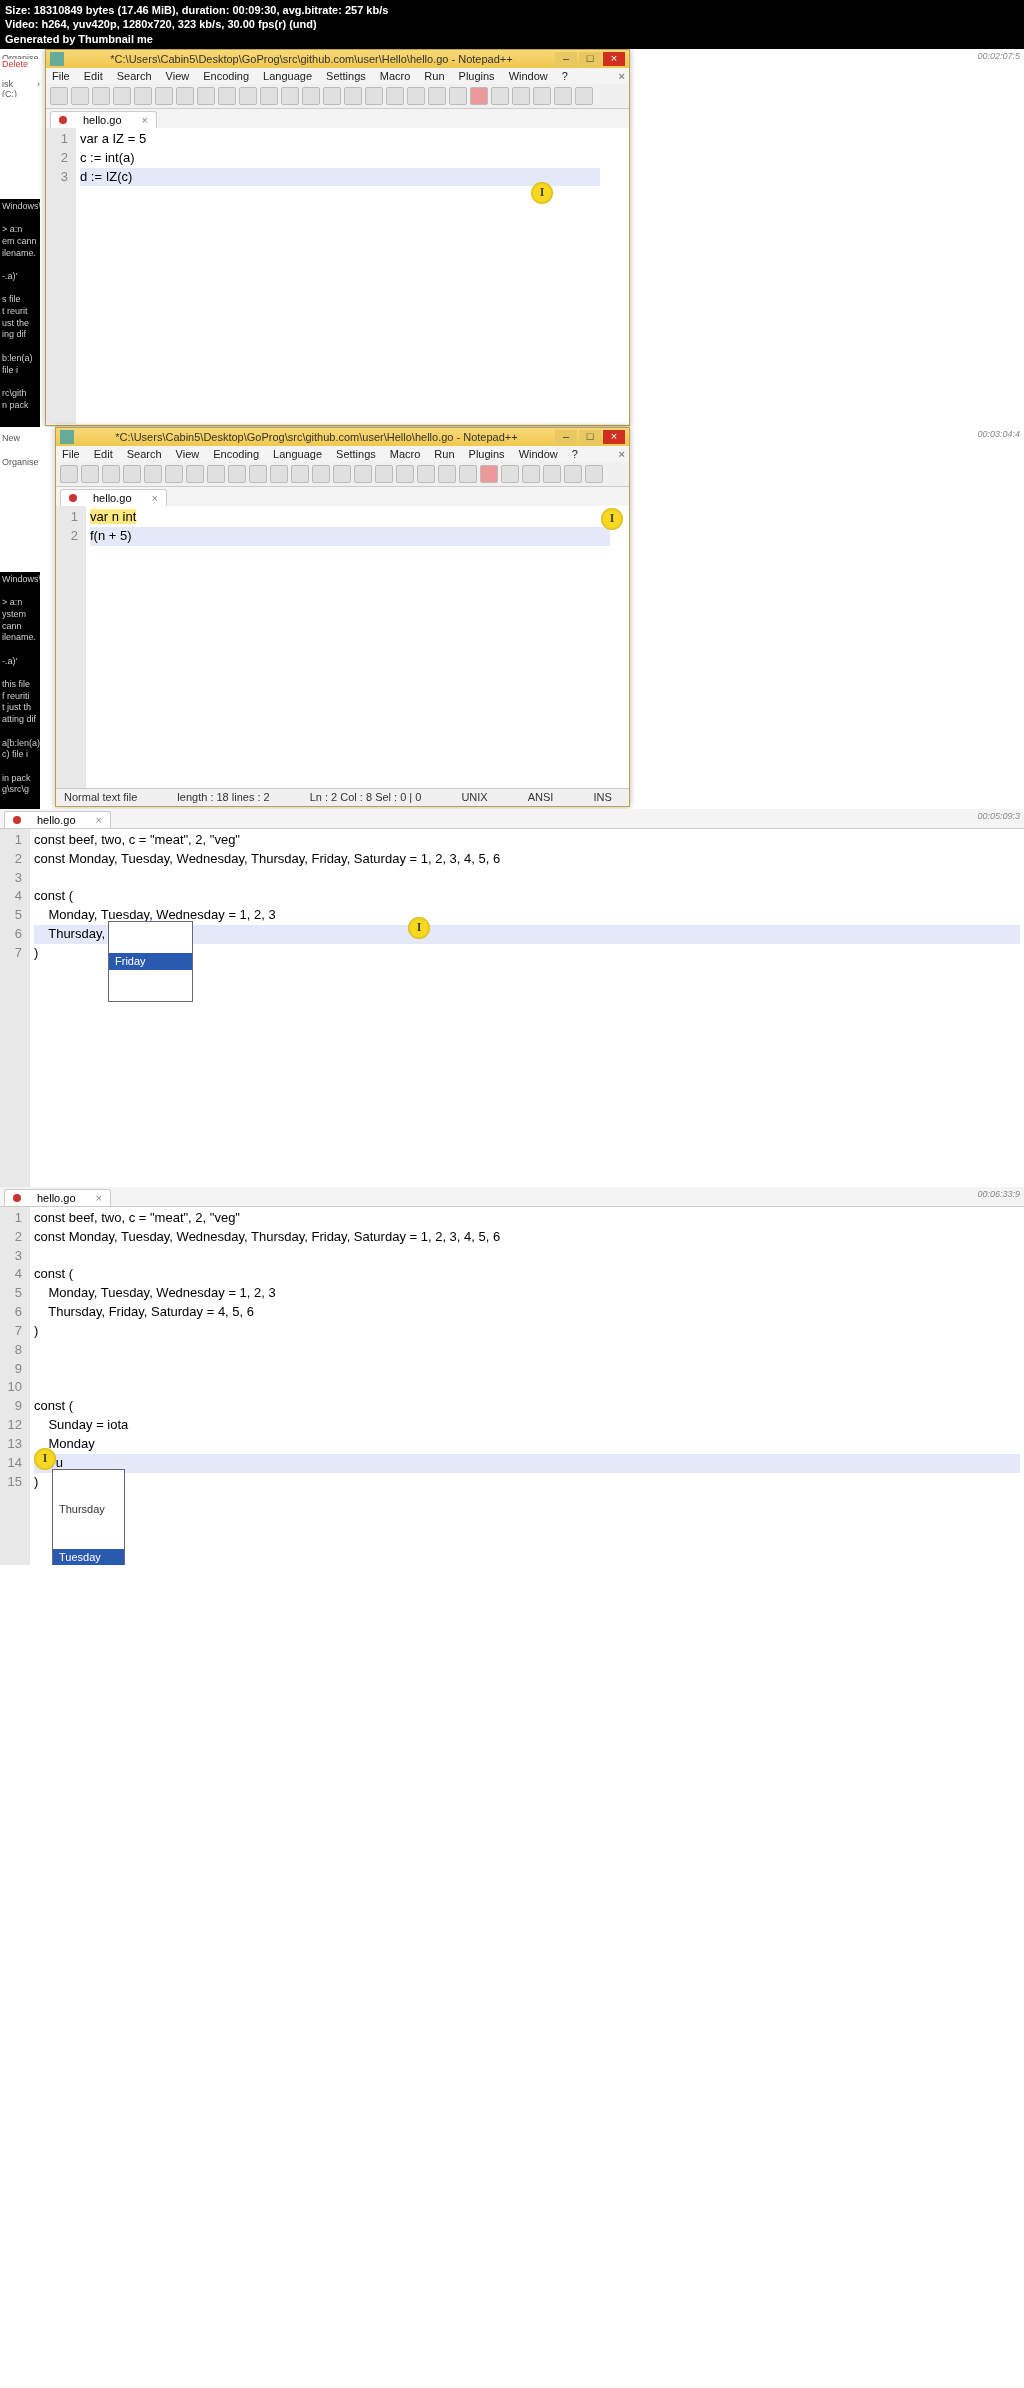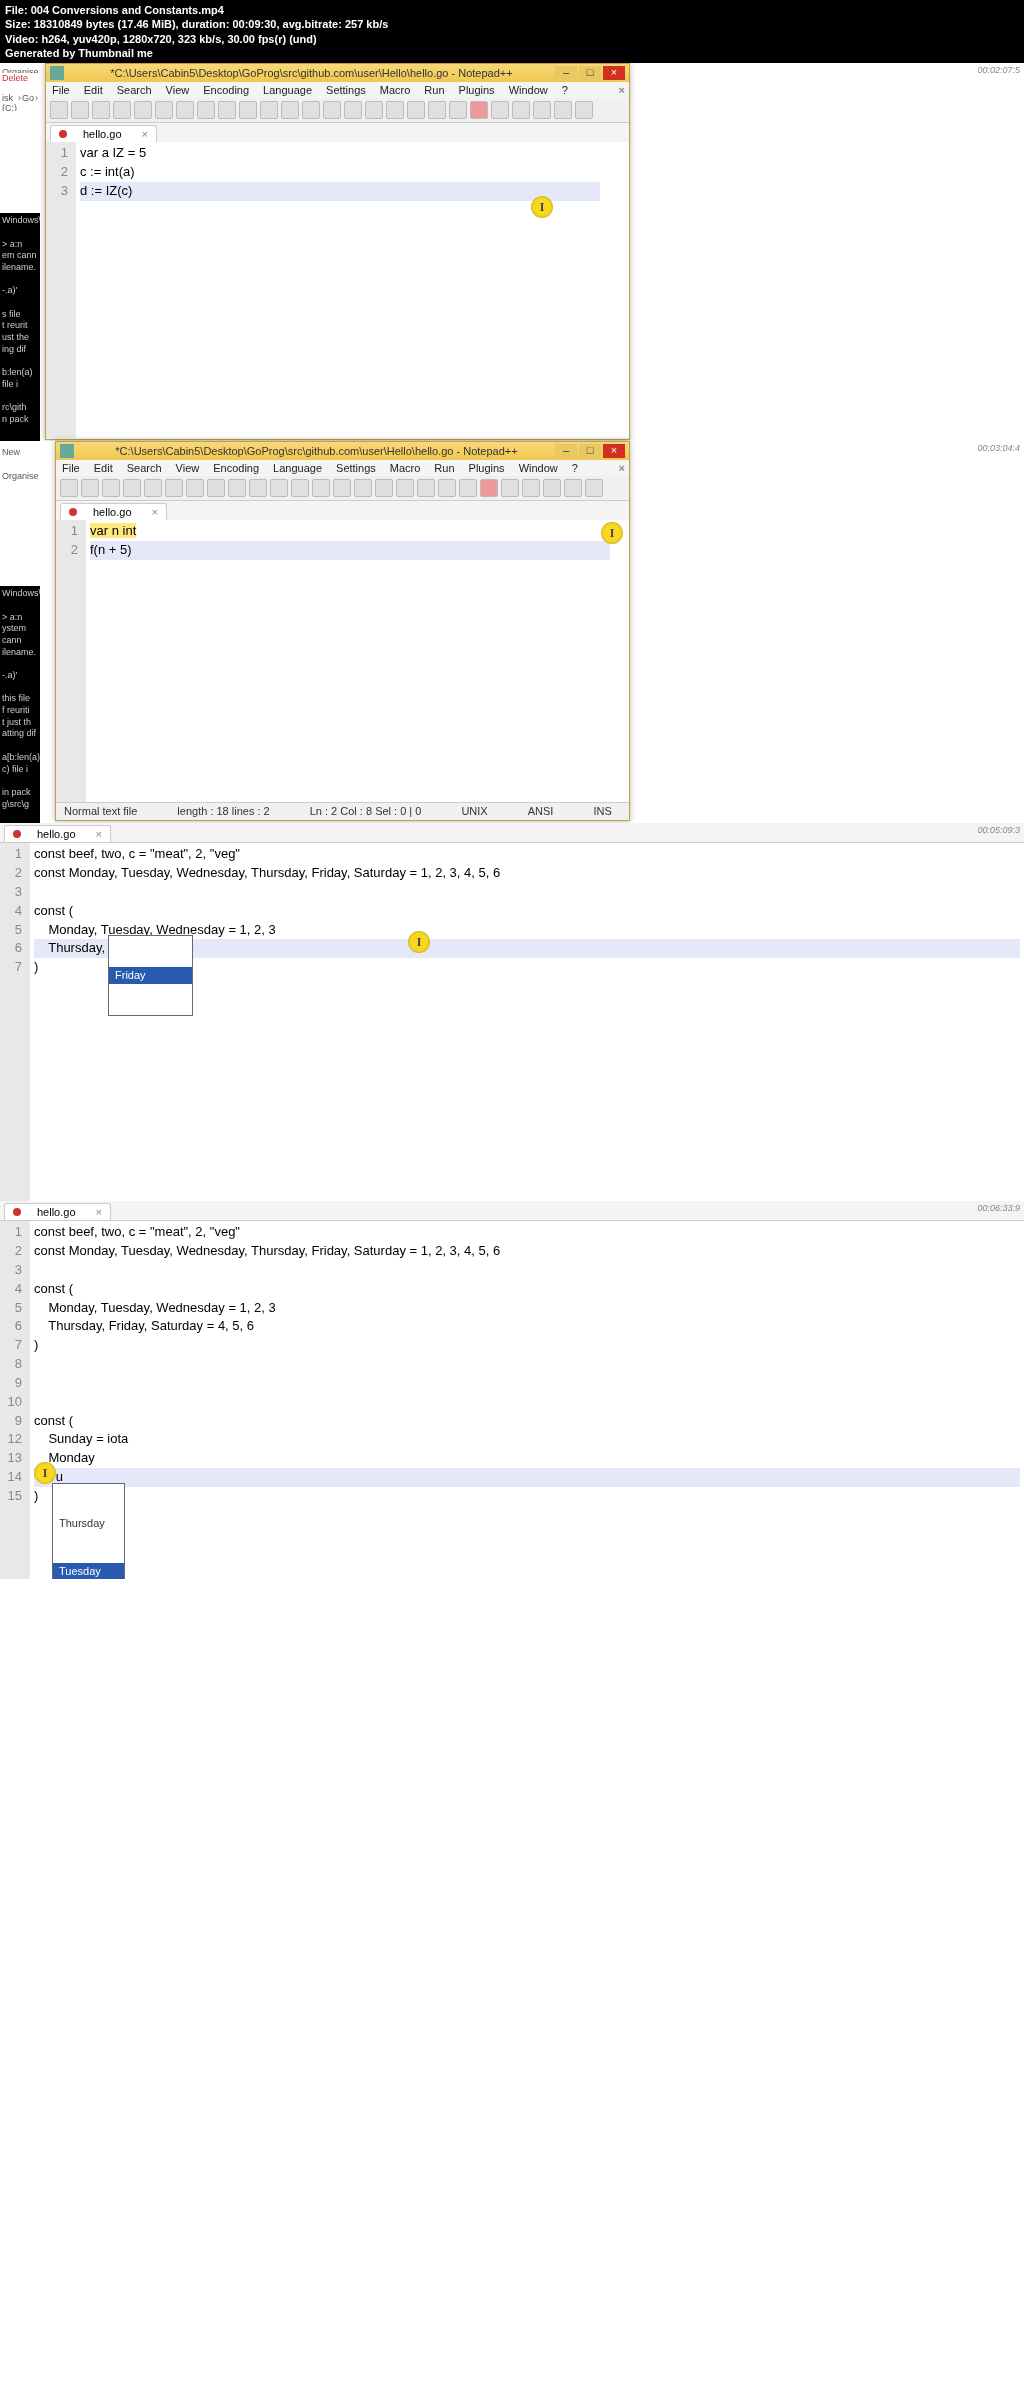--- a/index.html
+++ b/index.html
@@ -39,35 +39,34 @@
 .autoc { position:absolute; background:#fff; border:1px solid #667; font:11px/1.4 Consolas,monospace; }
 .autoc .sel { background:#2a5ab0; color:#fff; padding:1px 40px 1px 6px; }
 .autoc .opt { padding:1px 40px 1px 6px; color:#333; }
 .timestamp { position:absolute; right:4px; top:2px; font:italic 9px Arial; color:#888; }
 .hl-line { background:#e4e8f8; display:block; }
 </style>
 </head>
 <body>
 
 <div class="header-info">
-  <div>File: 004 Conversions and Constants.mp4</div>
   <div>Size: 18310849 bytes (17.46 MiB), duration: 00:09:30, avg.bitrate: 257 kb/s</div>
   <div>Video: h264, yuv420p, 1280x720, 323 kb/s, 30.00 fps(r) (und)</div>
   <div>Generated by Thumbnail me</div>
 </div>
 
 <div class="panel" style="height:378px;">
   <div class="timestamp">00:02:07:5</div>
   <div class="leftstrip" style="top:0;height:60px;padding:4px 2px;">
     <div>Organise</div>
   </div>
   <div class="leftstrip" style="top:10px;left:2px;width:38px;font-size:9px;">
     <div style="color:#c33;">Delete</div>
   </div>
-  <div class="leftstrip" style="top:28px;height:20px;padding:2px;display:flex;gap:1px;">
+  <div class="leftstrip" style="top:28px;height:20px;padding:2px;display:flex;gap:20px;">
     <span>isk (C:)</span>›<span>Go</span>›
   </div>
   <div class="termstrip" style="top:150px;height:228px;">
     <div>Windows\s</div><br>
     <div>&gt; a:n</div>
     <div>em cann</div>
     <div>ilename.</div><br>
     <div>-.a)'</div><br>
     <div>s file</div>
     <div>t reurit</div>

